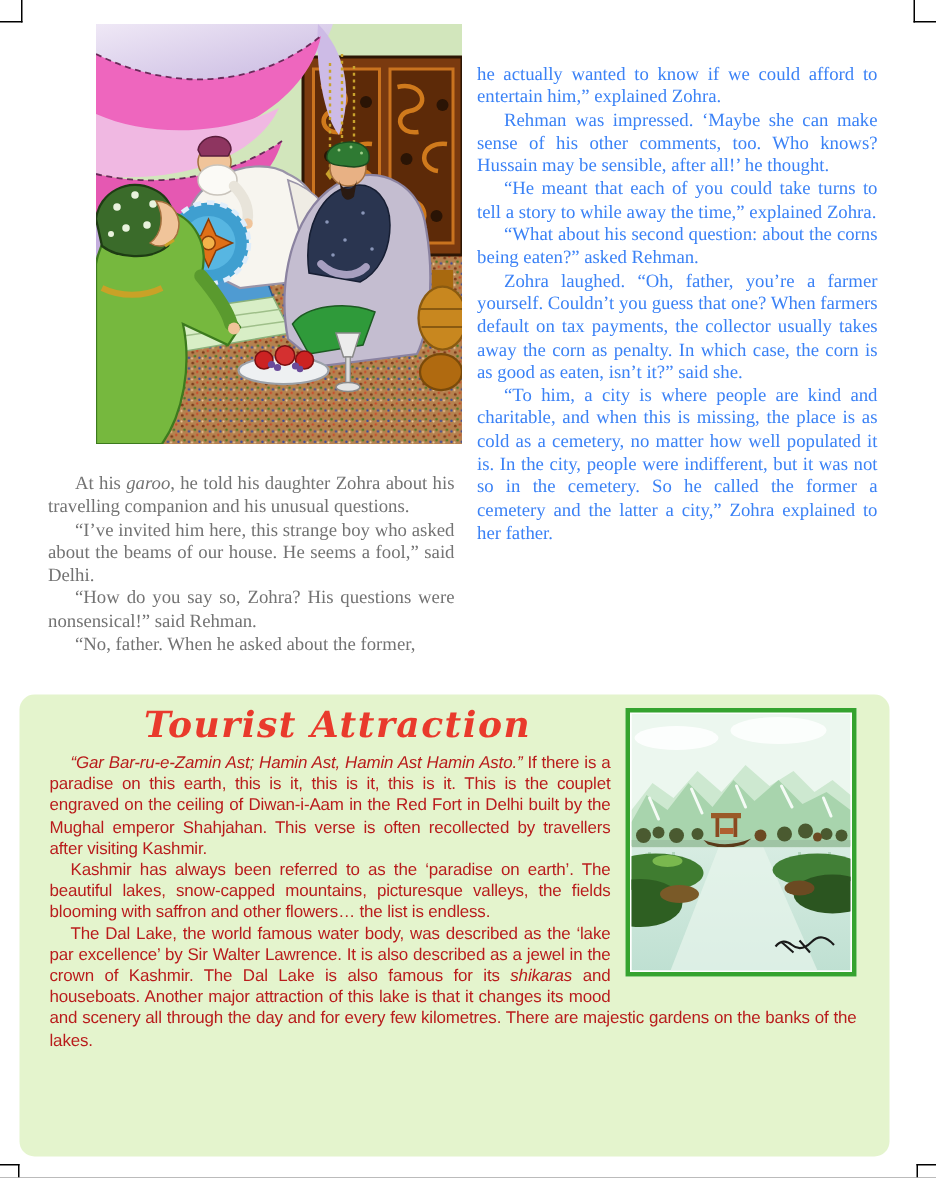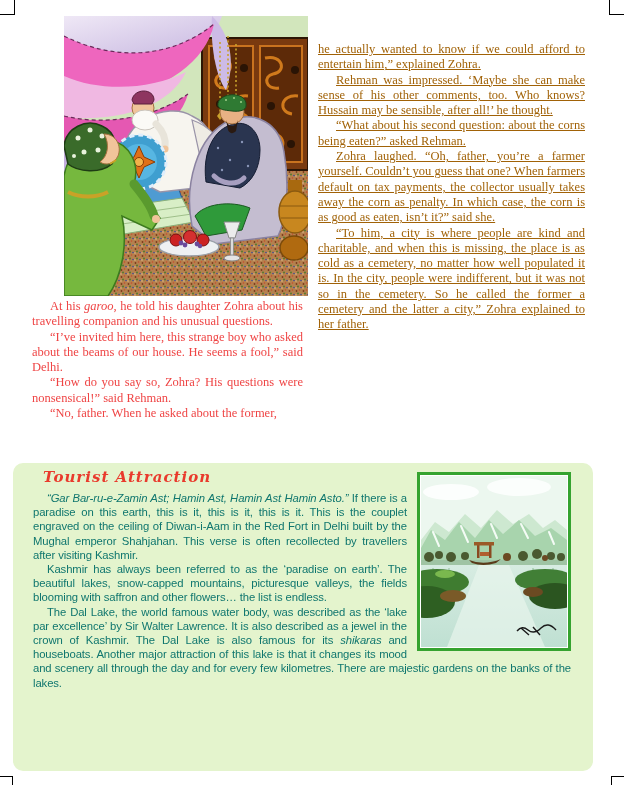--- a/index.html
+++ b/index.html
@@ -34,21 +34,21 @@
     box-sizing:border-box; border-radius:10px;
     padding:5px 22px 0 20px; overflow:hidden;
   }
   .kashmir {
     float:right; width:146px; margin:4px 0 8px 10px;
     border:3px solid #35a32f; background:#fff; padding:1px;
   }
   .kashmir svg { display:block; }
   .box-title {
     font-family:"DejaVu Serif", serif; font-style:italic; font-weight:bold;
-    font-size:15px; letter-spacing:1px; text-align:left;
+    font-size:24px; letter-spacing:1px; text-align:center;
     margin:0 0 5px 0; padding-left:10px;
   }
   .box-body p {
     margin:0; font-family:"Liberation Sans", sans-serif;
     font-size:11.3px; line-height:14.2px; letter-spacing:-0.1px;
     text-align:justify; text-indent:14px;
   }
 </style>
 </head>
 <body>
@@ -213,29 +213,30 @@
           </g>
       </g>
       <g>
         <polygon points="160,206 176,206 171,222 165,222" fill="#ececec" stroke="#888" stroke-width="1"></polygon>
         <rect x="166.5" y="222" width="3" height="18" fill="#dcdcdc" stroke="#888" stroke-width="0.8"></rect>
         <ellipse cx="168" cy="242" rx="8" ry="3" fill="#e4e4e4" stroke="#888" stroke-width="1"></ellipse>
       </g>
     </svg>
   </div>
 
-  <div class="col col-left story" style="color: #ef4444;">
+  <div class="col col-left story" style="color: #737373; margin-top: 16px;">
       <p><span>At his </span><i>garoo</i><span>, he told his daughter Zohra about his travelling companion and his unusual questions.</span></p>
       <p><span>“I’ve invited him here, this strange boy who asked about the beams of our house. He seems a fool,” said Delhi.</span></p>
       <p><span>“How do you say so, Zohra? His questions were nonsensical!” said Rehman.</span></p>
       <p><span>“No, father. When he asked about the former,</span></p>
     </div>
-  <div class="col col-right story" style="color: #a16207; text-decoration: underline;">
+  <div class="col col-right story" style="color: #3b82f6;">
       <p class="noindent"><span>he actually wanted to know if we could afford to entertain him,” explained Zohra.</span></p>
       <p><span>Rehman was impressed. ‘Maybe she can make sense of his other comments, too. Who knows? Hussain may be sensible, after all!’ he thought.</span></p>
+      <p><span>“He meant that each of you could take turns to tell a story to while away the time,” explained Zohra.</span></p>
       <p><span>“What about his second question: about the corns being eaten?” asked Rehman.</span></p>
       <p><span>Zohra laughed. “Oh, father, you’re a farmer yourself. Couldn’t you guess that one? When farmers default on tax payments, the collector usually takes away the corn as penalty. In which case, the corn is as good as eaten, isn’t it?” said she.</span></p>
       <p><span>“To him, a city is where people are kind and charitable, and when this is missing, the place is as cold as a cemetery, no matter how well populated it is. In the city, people were indifferent, but it was not so in the cemetery. So he called the former a cemetery and the latter a city,” Zohra explained to her father.</span></p>
     </div>
 
   <div class="tourist-box" style="background: rgb(228, 244, 205);">
     <div class="kashmir" style="border-color: rgb(53, 163, 47);">
       <svg width="146" height="171" viewBox="0 0 146 171">
         <defs>
           <linearGradient id="waterGrad" x1="0" y1="0" x2="0" y2="1">
@@ -299,20 +300,20 @@
           <ellipse cx="32" cy="120" rx="13" ry="6" fill="#7a5a28"></ellipse>
           <ellipse cx="24" cy="98" rx="10" ry="4" fill="#7ab84e"></ellipse>
           <ellipse cx="124" cy="104" rx="30" ry="11" fill="#417f36"></ellipse>
           <ellipse cx="134" cy="120" rx="26" ry="13" fill="#2b5520"></ellipse>
           <ellipse cx="112" cy="116" rx="10" ry="5" fill="#6b4a22"></ellipse>
         </g>
         <path d="M96,155 q5,-6 11,-1 t13,-2 t15,2 M100,152 l8,7 M112,151 l7,8" stroke="#1a1a1a" stroke-width="1.4" fill="none"></path>
       </svg>
     </div>
     <h2 class="box-title" style="color: rgb(233, 58, 44);">Tourist Attraction</h2>
-    <div class="box-body" style="color: #0f766e;">
+    <div class="box-body" style="color: #b91c1c;">
         <p><i>“Gar Bar-ru-e-Zamin Ast; Hamin Ast, Hamin Ast Hamin Asto.”</i><span>  If there is a paradise on this earth, this is it, this is it, this is it. This is the couplet engraved on the ceiling of Diwan-i-Aam in the Red Fort in Delhi built by the Mughal emperor Shahjahan. This verse is often recollected by travellers after visiting Kashmir.</span></p>
         <p><span>Kashmir has always been referred to as the ‘paradise on earth’. The beautiful lakes, snow-capped mountains, picturesque valleys, the fields blooming with saffron and other flowers… the list is endless.</span></p>
         <p><span>The Dal Lake, the world famous water body, was described as the ‘lake par excellence’ by Sir Walter Lawrence. It is also described as a jewel in the crown of Kashmir. The Dal Lake is also famous for its </span><i>shikaras</i><span> and houseboats. Another major attraction of this lake is that it changes its mood and scenery all through the day and for every few kilometres. There are majestic gardens on the banks of the lakes.</span></p>
       </div>
   </div>
 
 </div>
 
 </body></html>

